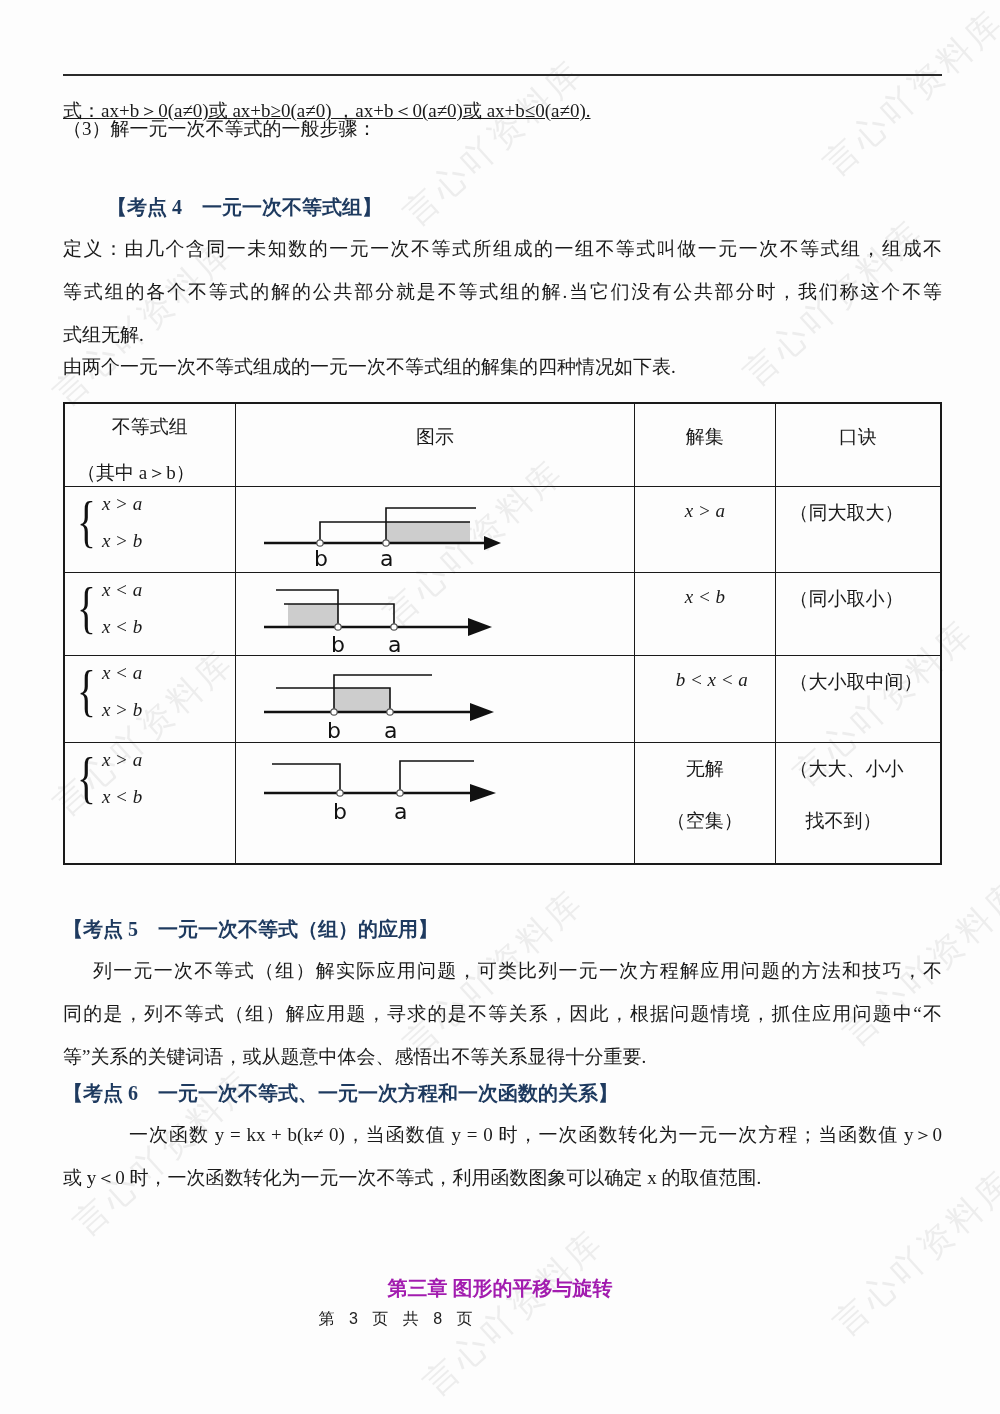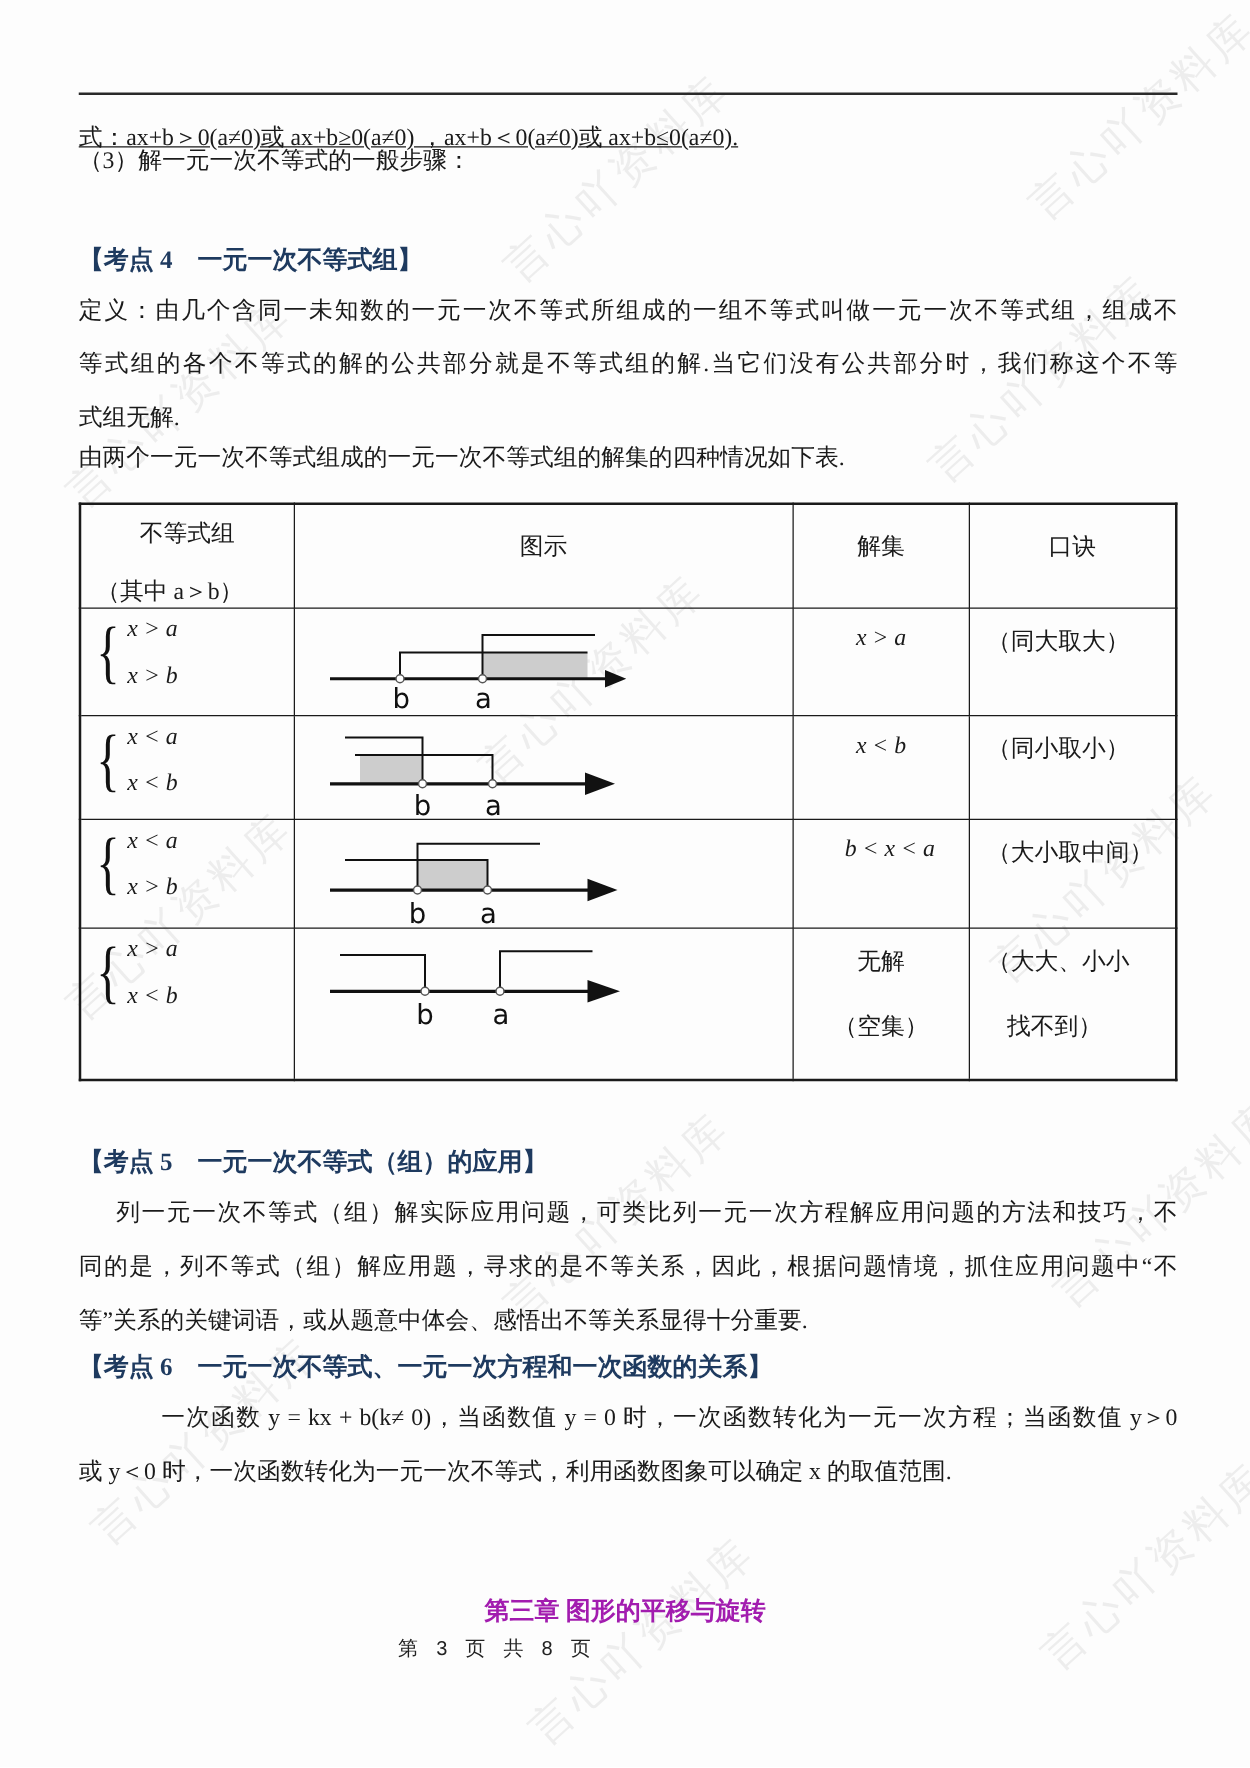--- a/index.html
+++ b/index.html
@@ -62,21 +62,21 @@
   <div class="wm" style="left:820px; top:940px;">言心吖资料库</div>
   <div class="wm" style="left:50px;  top:1130px;">言心吖资料库</div>
   <div class="wm" style="left:400px; top:1290px;">言心吖资料库</div>
   <div class="wm" style="left:810px; top:1230px;">言心吖资料库</div>
 
   <div class="header-rule"></div>
 
   <div class="line" style="top:98px;text-decoration:underline;">式：ax+b＞0(a≠0)或 ax+b≥0(a≠0) ，ax+b＜0(a≠0)或 ax+b≤0(a≠0).</div>
   <div class="line" style="top:116px;">（3）解一元一次不等式的一般步骤：</div>
 
-  <div class="kd-title" style="top:194px;">【考点 4　一元一次不等式组】</div>
+  <div class="kd-title" style="top:194px;margin-left:44px;">【考点 4　一元一次不等式组】</div>
   <div class="line jline" style="top:279px;">等式组的各个不等式的解的公共部分就是不等式组的解.当它们没有公共部分时，我们称这个不等</div>
   <div class="line jline" style="top:236px;">定义：由几个含同一未知数的一元一次不等式所组成的一组不等式叫做一元一次不等式组，组成不</div>
   <div class="line jline last" style="top:322px;">式组无解.</div>
   <div class="line" style="top:354px;">由两个一元一次不等式组成的一元一次不等式组的解集的四种情况如下表.</div>
 
   <table class="ineq-table">
     <tbody>
         <tr style="height:81px;">
       <th class="c1">
         <div class="hdr-line1">不等式组</div>

